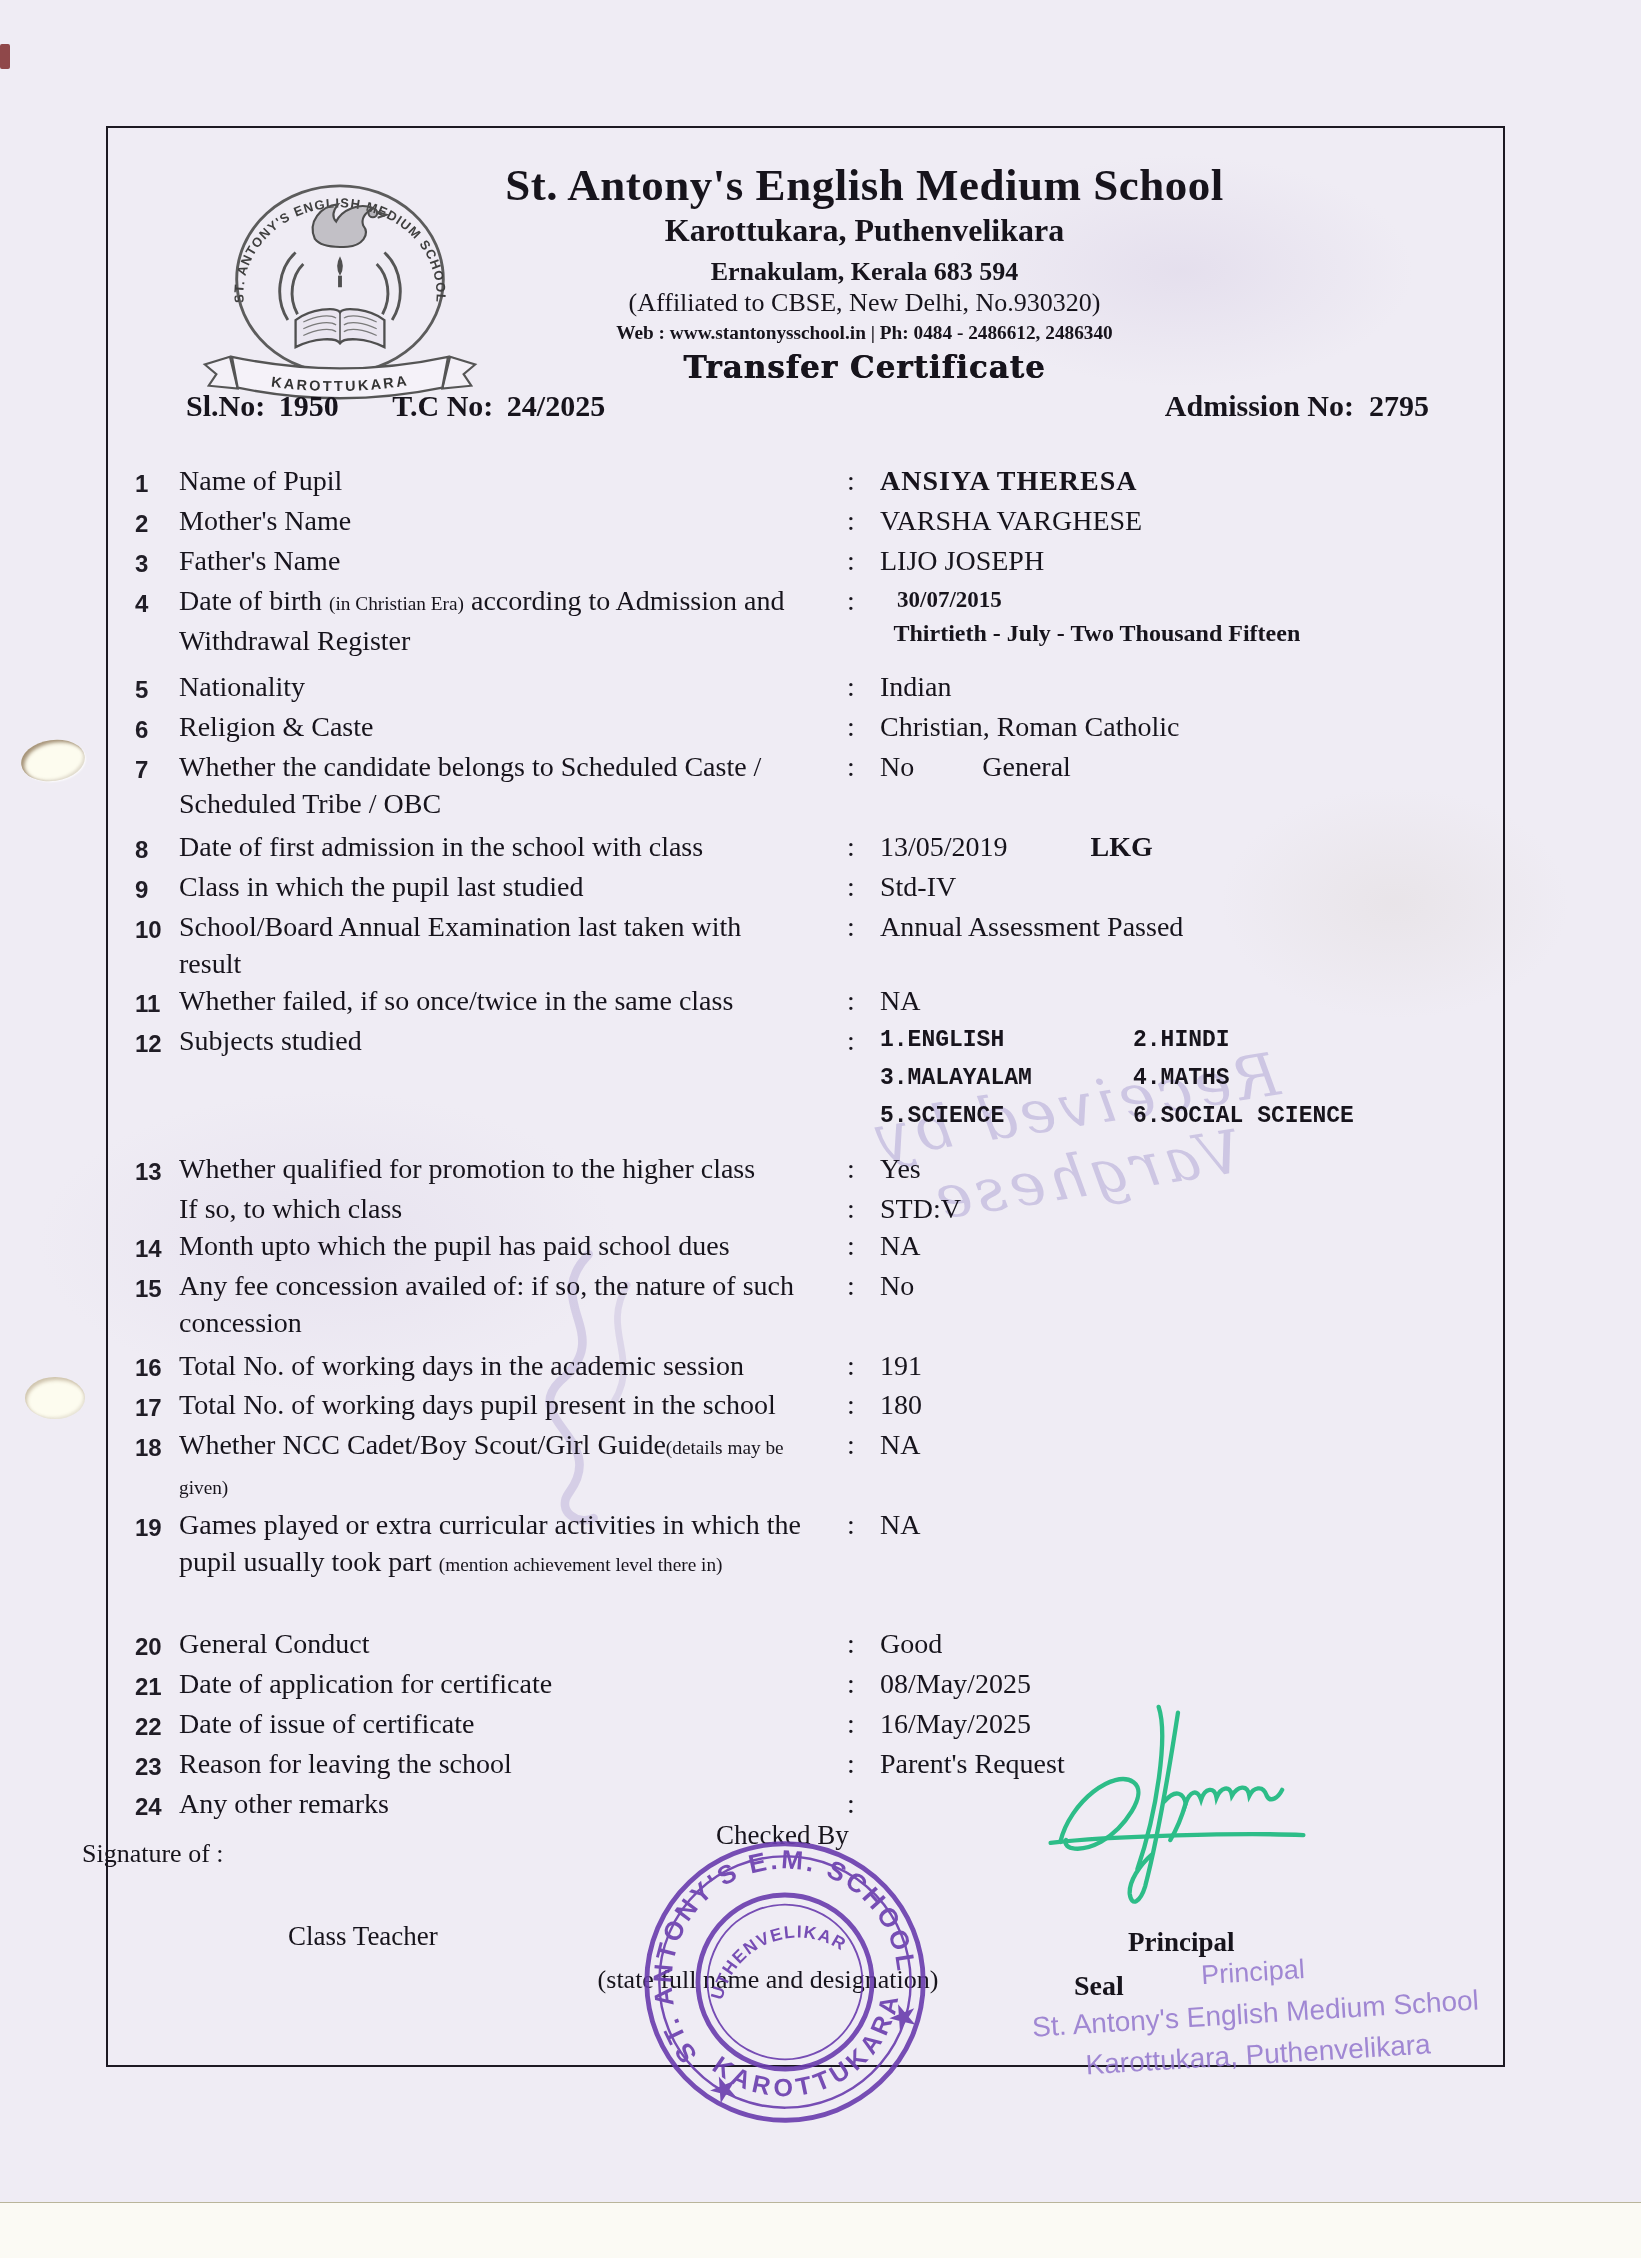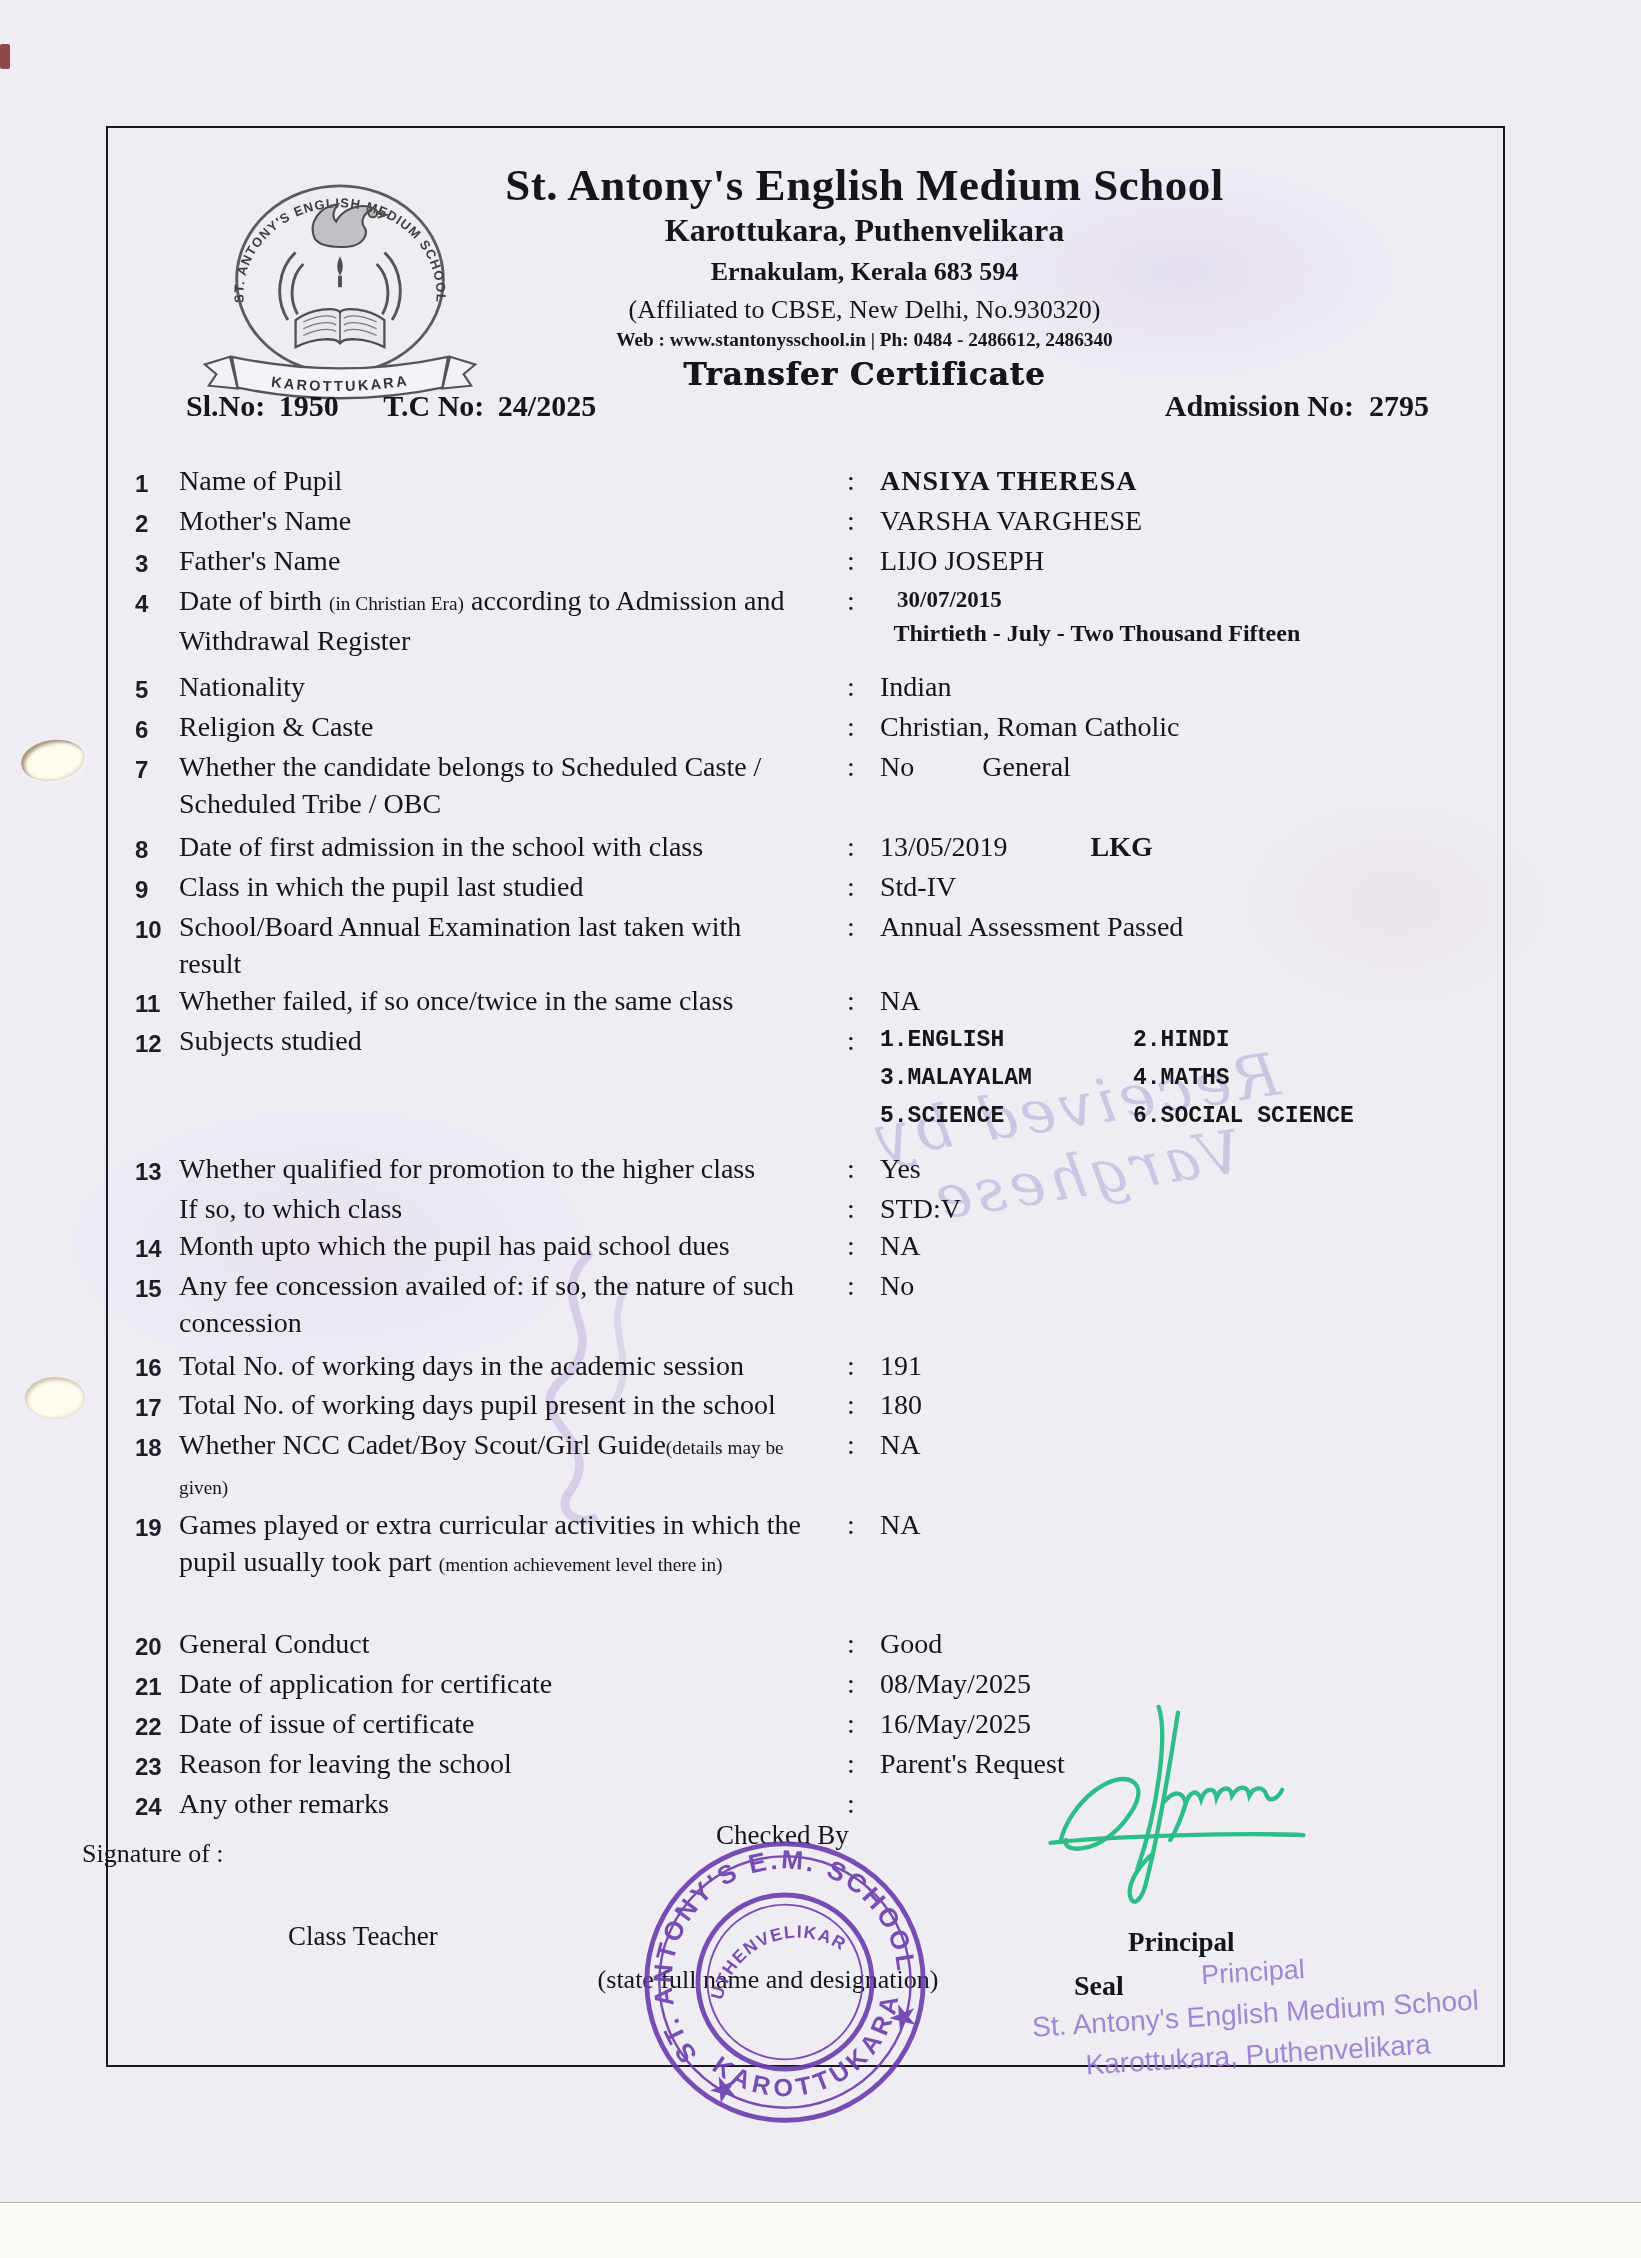--- a/index.html
+++ b/index.html
@@ -17,28 +17,28 @@
   .punch-2{left:25px;top:1377px;width:60px;height:42px;box-shadow:inset 1.9px 2.9px 3.9px rgba(120,90,50,.35), inset -1.9px -1.9px 2.9px rgba(120,100,80,.15);}
   .cert-border{position:absolute;left:106px;top:126px;width:1395px;height:1937px;border:2.9px solid #1c1922;}
   .bottom-strip{position:absolute;left:0;top:2202px;width:1641px;height:56px;background:#fbfaf4;border-top:1.9px solid #b9b49a;}
 
   
   .logo{position:absolute;left:195px;top:154px;width:290px;height:280px;}
   .head-center{position:absolute;left:454px;top:162px;width:821px;text-align:center;line-height:1.06;}
   .school-name{font-size:45px;font-weight:bold;letter-spacing:0.5px;}
   .location{font-size:32px;font-weight:bold;margin-top:4.8px;}
   .addr{font-size:26px;font-weight:bold;margin-top:9.7px;}
-  .affil{font-size:26px;margin-top:10px;}
+  .affil{font-size:26px;margin-top:3px;}
   .web{font-size:19.3px;font-weight:bold;margin-top:6.8px;}
   .doc-title{font-size:31px;font-weight:bold;margin-top:7.7px;letter-spacing:1px;
              font-family:"DejaVu Serif", serif;text-shadow:0.6px 0 0 #17141c;}
   .serial-line{position:absolute;left:109px;top:389px;width:1390px;display:flex;justify-content:space-between;
                font-size:30px;font-weight:bold;padding:0 70px 0 77px;box-sizing:border-box;}
   .serial-left span{margin-right:13.5px;}
-  .serial-left .tc{margin-left:31px;}
+  .serial-left .tc{margin-left:40px;}
 
   
   .fields{position:absolute;left:135px;top:462px;width:1342px;}
   .frow{display:grid;grid-template-columns:44px 668px 33px 1fr;align-items:start;
         font-size:28px;line-height:37px;}
   .num{font-family:"Liberation Sans", sans-serif;font-size:24px;font-weight:bold;padding-top:2.9px;color:#201d26;}
   .lbl{white-space:pre-line;}
   .lbl .small{font-size:19.3px;}
   .colon{text-align:left;}
   .val{}

